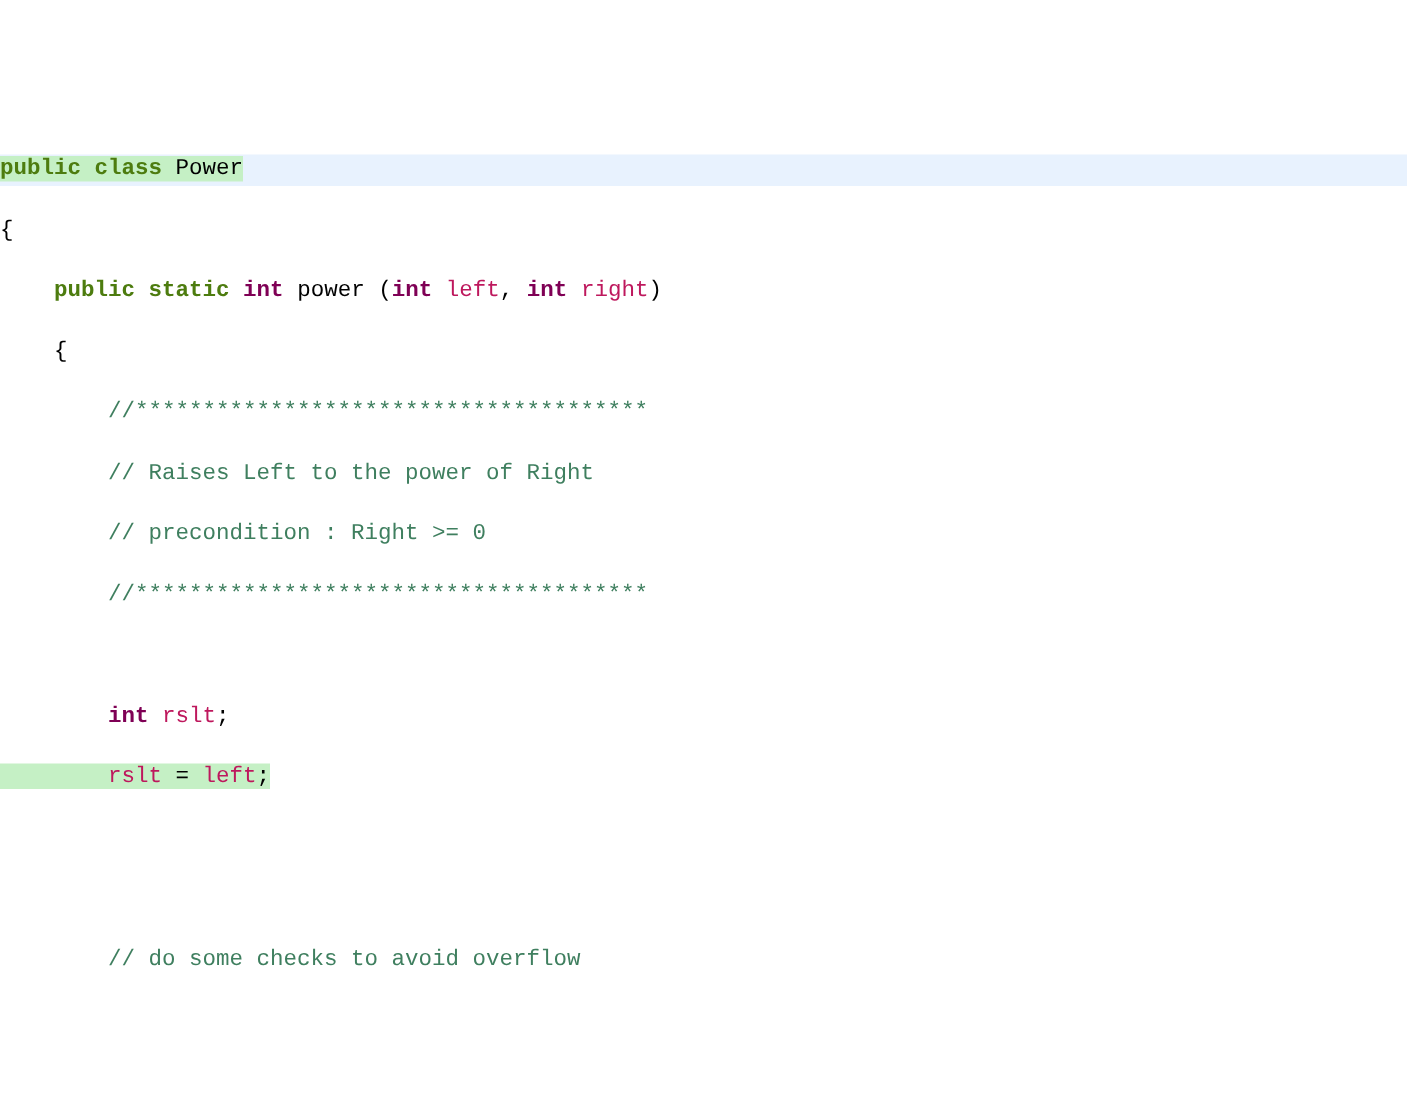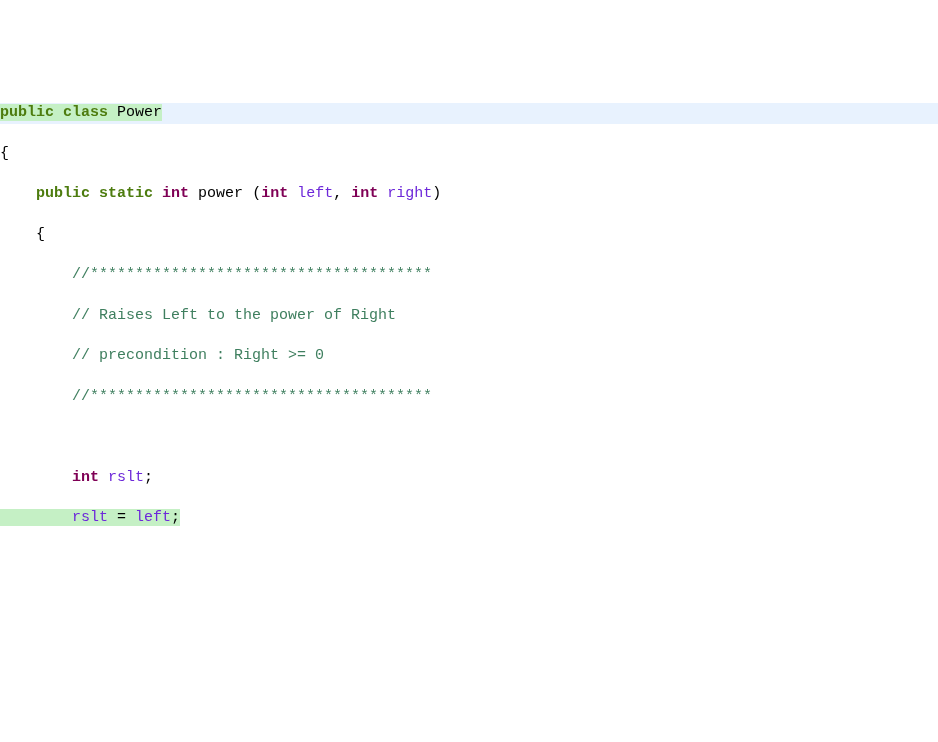--- a/index.html
+++ b/index.html
@@ -41,21 +41,21 @@
   .comment {
     color: #3f7f5f;
   }
   .punct {
     color: #000000;
   }
   .classname {
     color: #000000;
   }
   .var {
-    color: #6d28d9;
+    color: #be185d;
   }
 </style>
 </head>
 <body>
 
 
 
 <div class="editor">
 <span class="line current-line"><span class="hl-green"><span class="kw">public</span> <span class="kw">class</span> <span class="classname">Power</span></span></span>
 <span class="line"><span class="punct">{</span></span>
@@ -63,20 +63,21 @@
 <span class="line">    <span class="punct">{</span></span>
 <span class="line">        <span class="comment">//**************************************</span></span>
 <span class="line">        <span class="comment">// Raises Left to the power of Right</span></span>
 <span class="line">        <span class="comment">// precondition : Right &gt;= 0</span></span>
 <span class="line">        <span class="comment">//**************************************</span></span>
 <span class="line"> </span>
 <span class="line">        <span class="type">int</span> <span class="var">rslt</span><span class="punct">;</span></span>
 <span class="line"><span class="hl-green">        <span class="var">rslt</span><span class="punct"> = </span><span class="var">left</span><span class="punct">;</span></span></span>
 <span class="line"> </span>
 <span class="line"> </span>
+<span class="line">        <span class="comment">// do some checks to avoid overflow</span></span>
 <span class="line"> </span>
 
 
 
 
 
 
 
 
 

